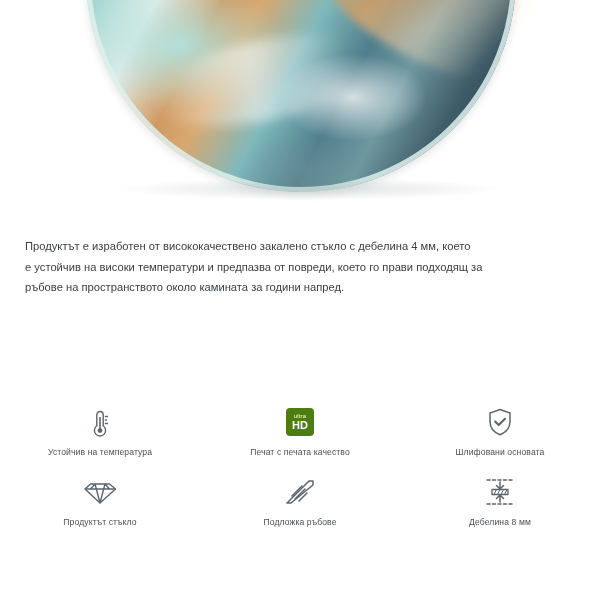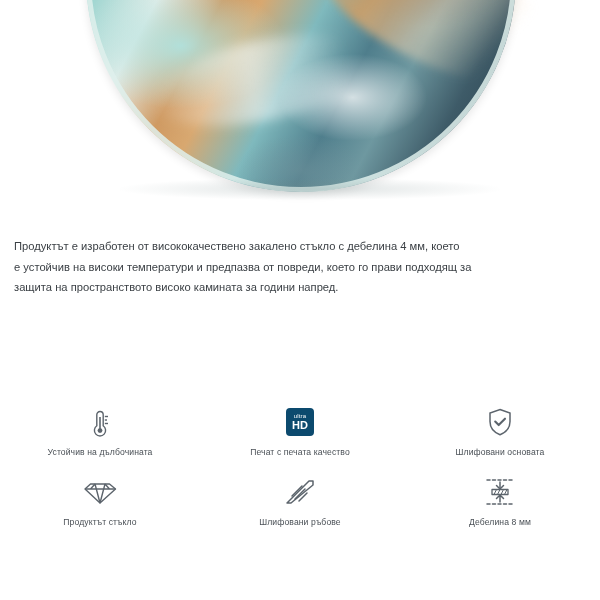--- a/index.html
+++ b/index.html
@@ -116,21 +116,21 @@
     line-height: 30px;
     font-weight: 400;
     color: #22262a;
     letter-spacing: 0.1px;
   }
   .headline .line2 {
     display: block;
   }
   .body-text {
     margin: 0;
-    padding: 14px 34px 0 14px;
+    padding: 14px 34px 0 25px;
     font-size: 11.2px;
     line-height: 20.5px;
     color: #3b4045;
   }
   .body-text span { display: block; }
 
   
   .features {
     position: absolute;
     left: 0;
@@ -157,21 +157,21 @@
     margin-top: 3px;
     font-size: 8.6px;
     color: #4a5056;
     letter-spacing: 0.1px;
     text-align: center;
   }
   .ultrahd {
     width: 28px;
     height: 28px;
     border-radius: 4px;
-    background: #0c4a6e;
+    background: #4d7c0f;
     color: #ffffff;
     display: flex;
     flex-direction: column;
     align-items: center;
     justify-content: center;
     line-height: 1;
   }
   .ultrahd .u1 { font-size: 6px; letter-spacing: 0.2px; }
   .ultrahd .u2 { font-size: 11px; font-weight: bold; margin-top: 1px; }
 </style>
@@ -185,38 +185,38 @@
     <div class="hero-streak-a"></div>
     <div class="hero-streak-b"></div>
     <div class="hero-disc-edge"></div>
     <div class="hero-shadow"></div>
   </div>
 
   <div class="content">
     <p class="body-text">
       <span>Продуктът е изработен от висококачествено закалено стъкло с дебелина 4 мм, което</span>
       <span>е устойчив на високи температури и предпазва от повреди, което го прави подходящ за</span>
-      <span>защита на пространството високо камината за години напред.</span>
+      <span>ръбове на пространството около камината за години напред.</span>
     </p>
   </div>
 
   <div class="features">
 
     <div class="feature">
       <div class="feature-icon">
         <svg width="30" height="34" viewBox="0 0 30 34" fill="none" stroke="#5c646c" stroke-width="1.4">
           <path d="M15 6.5a3.2 3.2 0 0 1 3.2 3.2v11.1a5.6 5.6 0 1 1-6.4 0V9.7A3.2 3.2 0 0 1 15 6.5z"></path>
           <circle cx="15" cy="25.6" r="2.4" fill="#5c646c" stroke="none"></circle>
           <line x1="15" y1="12" x2="15" y2="24" stroke-width="1.6"></line>
           <line x1="19.8" y1="11.5" x2="23" y2="11.5"></line>
           <line x1="19.8" y1="15" x2="22" y2="15"></line>
           <line x1="19.8" y1="18.5" x2="23" y2="18.5"></line>
         </svg>
       </div>
-      <div class="feature-label">Устойчив на дълбочината</div>
+      <div class="feature-label">Устойчив на температура</div>
     </div>
 
     <div class="feature">
       <div class="feature-icon">
         <div class="ultrahd">
           <span class="u1">ultra</span>
           <span class="u2">HD</span>
         </div>
       </div>
       <div class="feature-label">Печат с печата качество</div>
@@ -242,21 +242,21 @@
       <div class="feature-label">Продуктът стъкло</div>
     </div>
 
     <div class="feature">
       <div class="feature-icon">
         <svg width="34" height="30" viewBox="0 0 34 30" fill="none" stroke="#5c646c" stroke-width="1.5" stroke-linecap="round" stroke-linejoin="round">
           <path d="M4 26L26 4h4v4L8 26H4z"></path>
           <path d="M12 22l10-10M16 24l8-8M9 19l10-10"></path>
         </svg>
       </div>
-      <div class="feature-label">Шлифовани ръбове</div>
+      <div class="feature-label">Подложка ръбове</div>
     </div>
 
     <div class="feature">
       <div class="feature-icon">
         <svg width="34" height="34" viewBox="0 0 34 34" fill="none" stroke="#5c646c" stroke-width="1.5" stroke-linecap="round" stroke-linejoin="round">
           <line x1="4" y1="5" x2="30" y2="5" stroke-dasharray="3 2.5"></line>
           <line x1="4" y1="29" x2="30" y2="29" stroke-dasharray="3 2.5"></line>
           <line x1="17" y1="7" x2="17" y2="13"></line>
           <path d="M13.5 10.5L17 14l3.5-3.5"></path>
           <line x1="17" y1="27" x2="17" y2="21"></line>

